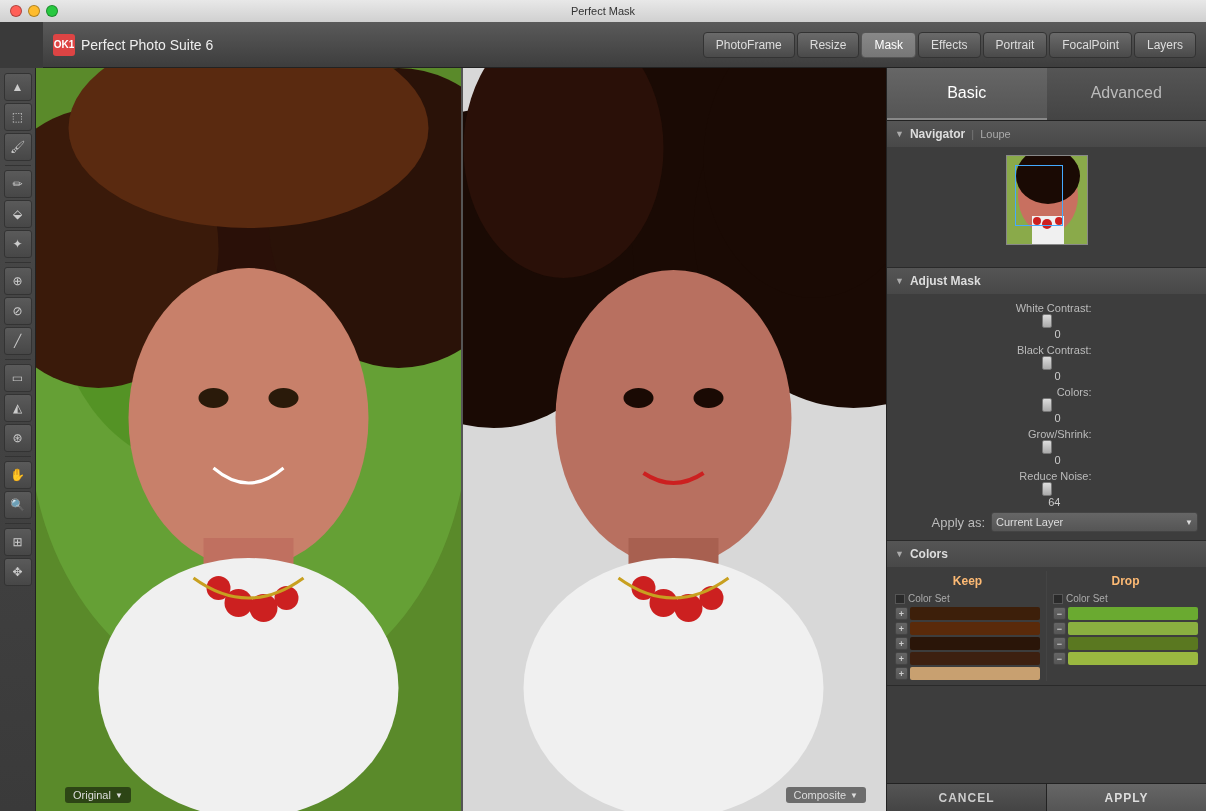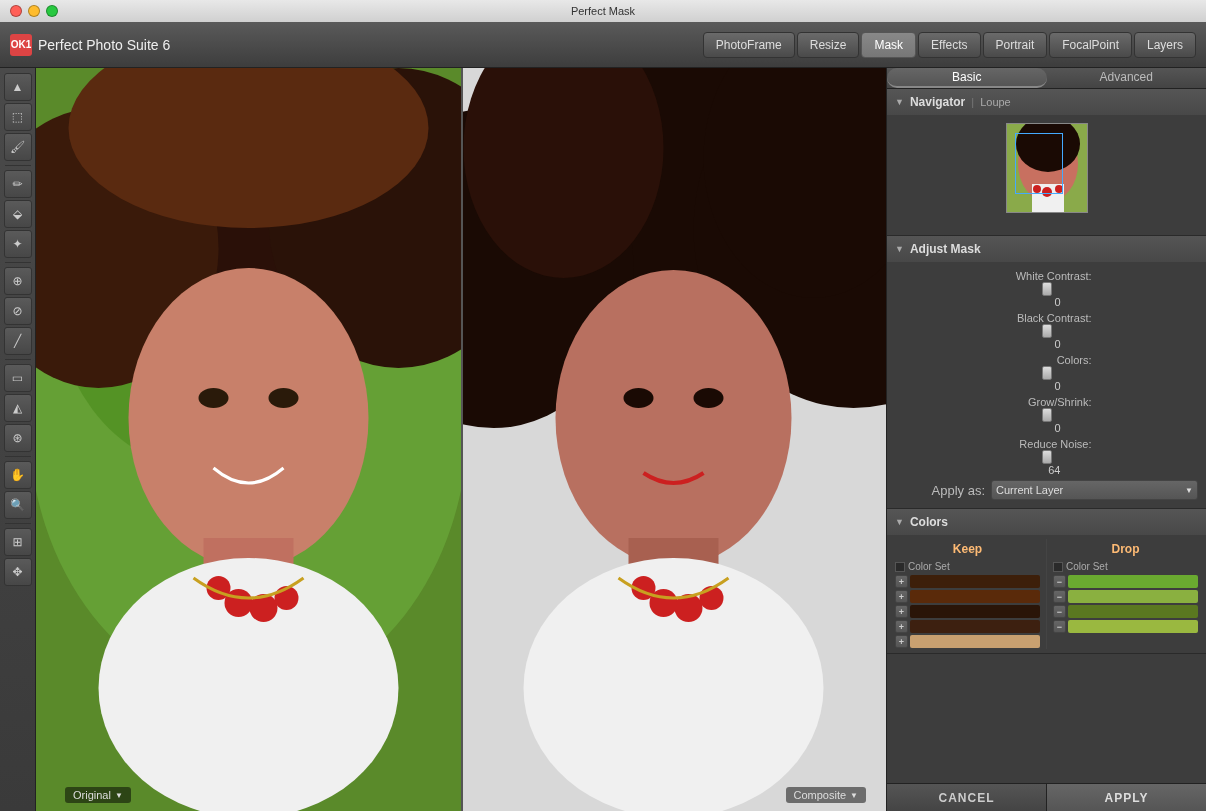--- a/index.html
+++ b/index.html
@@ -34,20 +34,21 @@
     .win-btn.max { background: #28c840; }
 
     
     .app-header {
       height: 46px;
       background: linear-gradient(to bottom, #5a5a5a, #3d3d3d);
       display: flex;
       align-items: center;
       padding: 8px 10px;
       border-bottom: 1px solid #222;
+      margin-left: 43px;
     }
     .app-logo {
       display: flex;
       align-items: center;
       gap: 6px;
       margin-right: auto;
     }
     .logo-icon {
       width: 22px; height: 22px;
       background: #d44; border-radius: 3px;
@@ -161,27 +162,26 @@
     }
 
     
     .panel-tabs {
       display: flex;
       background: linear-gradient(to bottom, #555, #444);
       border-bottom: 1px solid #222;
     }
     .panel-tab {
       flex: 1;
-      padding: 2px 10px;
+      padding: 16px 10px;
       text-align: center;
-      font-size: 12px;
+      font-size: 16px;
       color: #bbb;
       cursor: pointer;
       border-bottom: 2px solid transparent;
-      border-radius: 13px;
     }
     .panel-tab.active {
       background: linear-gradient(to bottom, #666, #555);
       color: #fff;
       border-bottom: 2px solid #888;
     }
 
     
     .panel-content {
       flex: 1;

